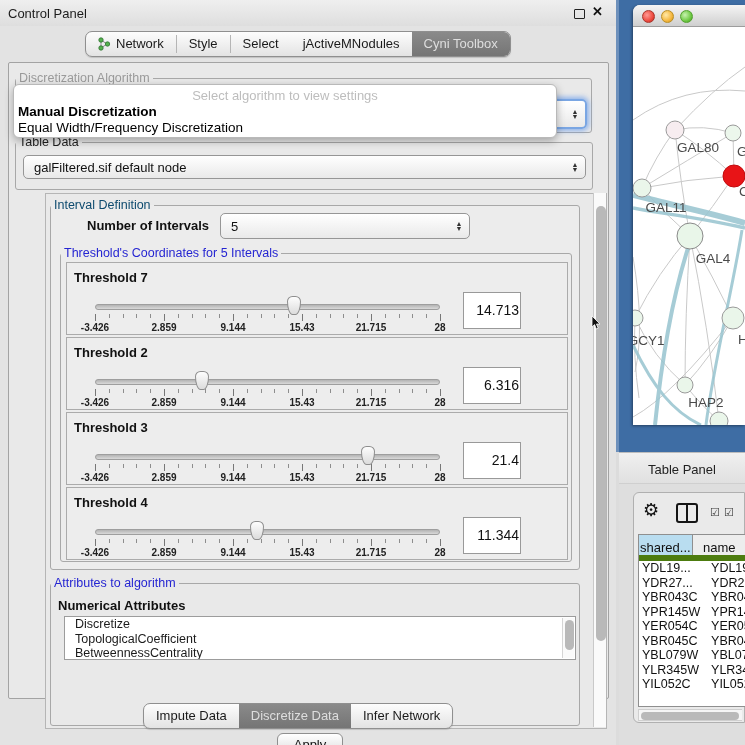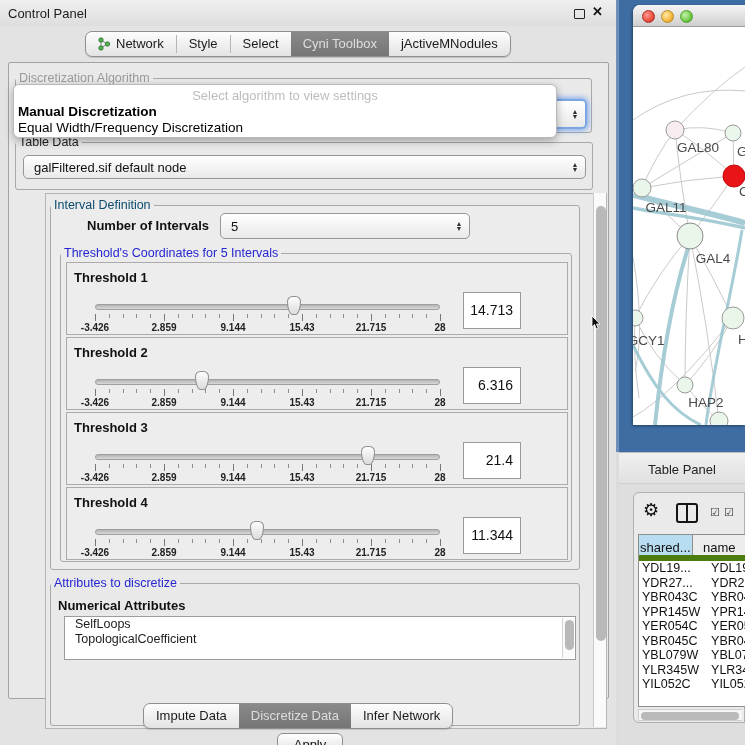--- a/index.html
+++ b/index.html
@@ -61,21 +61,21 @@
   .thr-title { position:absolute; left:7px; top:7px; font-weight:bold; font-size:13px; color:#111; }
   .slider-groove { position:absolute; left:28px; top:41px; width:345px; height:6px;
                    background:linear-gradient(#b3b3b3,#d9d9d9); border:1px solid #9e9e9e; border-radius:3px; }
   .slider-handle { position:absolute; top:33px; width:14px; height:19px; background:linear-gradient(#fdfdfd,#dcdcdc);
                    border:1px solid #8e8e8e; border-radius:7px 7px 50% 50%/7px 7px 90% 90%; z-index:2; }
   .slider-ticks .tick { position:absolute; top:51px; width:1px; height:4px; background:#8d8d8d; }
   .slider-ticks .tick.major { height:7px; background:#777; }
   .tick-label { position:absolute; top:59px; transform:translateX(-50%); font-size:10px; font-weight:bold; color:#222; white-space:nowrap; }
   .thr-value { position:absolute; left:396px; top:29px; width:58px; height:37px; background:#ffffff;
                border:1px solid #999; font-size:14px; color:#111; text-align:right;
-               line-height:35px; padding-right:7px; }
+               line-height:35px; padding-right:1px; }
 
   
   #attr-list { position:absolute; background:#ffffff; border:1px solid #9c9c9c; overflow:hidden; }
   .attr-item { font-size:12.5px; color:#1b1b1b; padding-left:10px; line-height:14.5px; white-space:nowrap; }
   #attr-scroll { position:absolute; right:1px; top:1px; width:12px; height:40px; background:#fafafa; border-left:1px solid #d5d5d5; }
   #attr-thumb { position:absolute; left:1.5px; top:2px; width:9px; height:30px; background:#b9b9b9; border-radius:5px; }
 
   #apply-btn { left:268px; top:670px; width:66px; height:23px; background:linear-gradient(#ffffff,#dcdcdc);
                border:1px solid #8f8f8f; border-radius:6px; font-size:13px; color:#111;
                text-align:center; line-height:21px; }
@@ -148,25 +148,25 @@
         <span>Network</span>
       </div>
       <div class="seg-div"></div>
       <div class="seg">
           <span>Style</span>
         </div>
       <div class="seg-div"></div>
       <div class="seg">
           <span>Select</span>
         </div>
+      <div class="seg">
+          <span>jActiveMNodules</span>
+        </div>
       <div class="seg sel">
           <span>Cyni Toolbox</span>
-        </div>
-      <div class="seg">
-          <span>jActiveMNodules</span>
         </div>
     </div>
 
     <div id="cp-content" class="abs">
 
       <fieldset style="left:6px; top:8px; width:577px; height:62px;">
         <legend class="legend-gray">Discretization Algorithm</legend>
       </fieldset>
       <div class="combo focused" style="left:14px; top:36px; width:564px; height:30px;">
         <div class="val"></div>
@@ -190,21 +190,21 @@
         <div class="combo" style="left:174px; top:19px; width:250px; height:26px;">
           <div class="val">5</div>
           <div class="arrows">▲<br>▼</div>
         </div>
 
         <fieldset style="left:14px; top:52px; width:512px; height:316px;">
           <legend class="legend-blue">Threshold's Coordinates for 5 Intervals</legend>
         </fieldset>
 
         <div class="threshold-row" style="top:68px; left:20px;">
-          <div class="thr-title">Threshold 1</div>
+          <div class="thr-title">Threshold 7</div>
           <div class="slider-groove"></div>
           <div class="slider-ticks">
               <div class="tick major" style="left: 28px;"></div>
               <div class="tick" style="left: 41.8px;"></div>
               <div class="tick" style="left: 55.6px;"></div>
               <div class="tick" style="left: 69.4px;"></div>
               <div class="tick" style="left: 83.2px;"></div>
               <div class="tick major" style="left: 97px;"></div>
               <div class="tick" style="left: 110.8px;"></div>
               <div class="tick" style="left: 124.6px;"></div>
@@ -359,26 +359,27 @@
               <span class="tick-label" style="left: 166px;">9.144</span>
               <span class="tick-label" style="left: 235px;">15.43</span>
               <span class="tick-label" style="left: 304px;">21.715</span>
               <span class="tick-label" style="left: 373px;">28</span>
             </div>
           <div class="slider-handle" style="left: 183.148px;"></div>
           <div class="thr-value">11.344</div>
         </div>
 
         <fieldset style="left:4px; top:382px; width:530px; height:150px;">
-          <legend class="legend-blue">Attributes to discretize</legend>
+          <legend class="legend-blue">Attributes to algorithm</legend>
         </fieldset>
         <div class="abs bold-label" style="left:12px; top:404px;">Numerical Attributes</div>
         <div id="attr-list" style="left:18px; top:422px; width:512px; height:44px;">
-          <div class="attr-item">SelfLoops</div>
+          <div class="attr-item">Discretize</div>
           <div class="attr-item">TopologicalCoefficient</div>
+          <div class="attr-item">BetweennessCentrality</div>
           <div id="attr-scroll">
               <div id="attr-thumb"></div>
             </div>
         </div>
 
       </div>
 
       <div id="v-scrollbar" class="abs" style="left:584px; top:130px;">
         <div id="v-thumb" class="abs"></div>
       </div>

